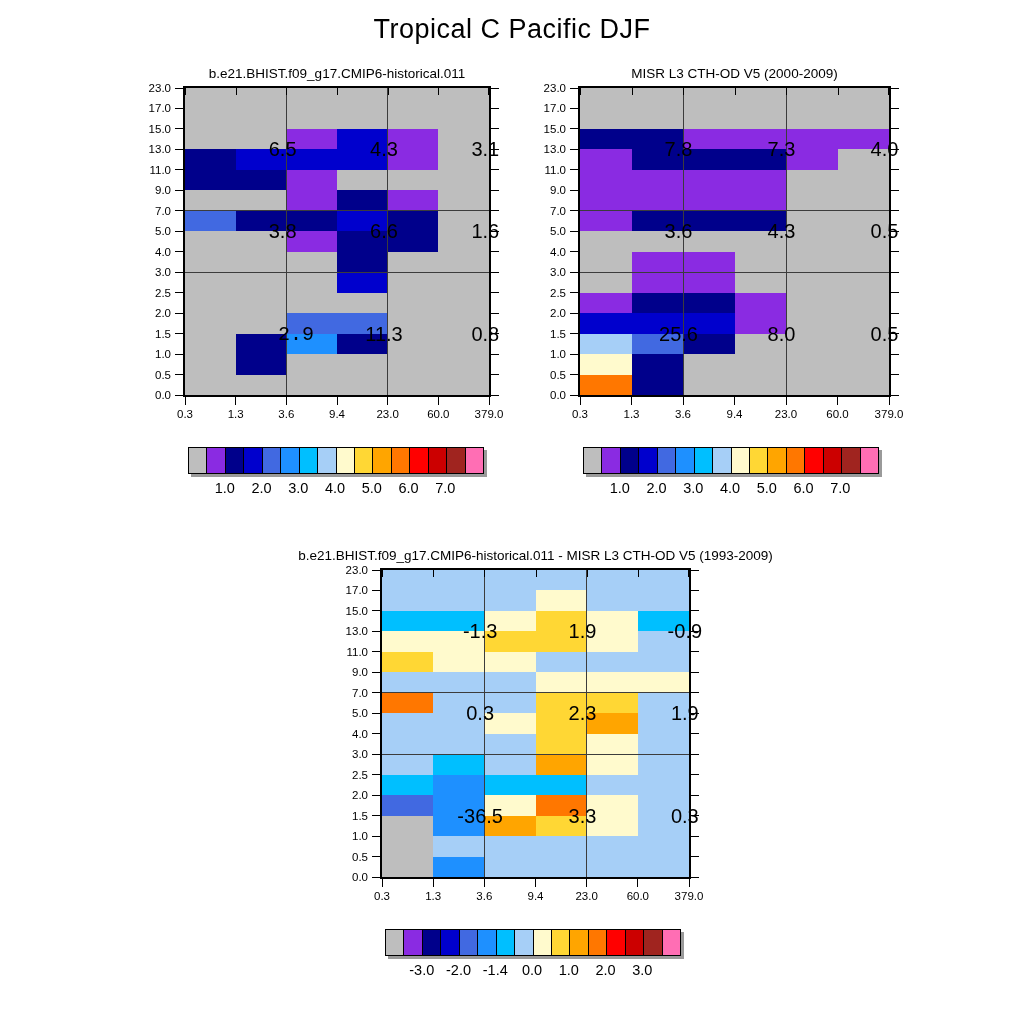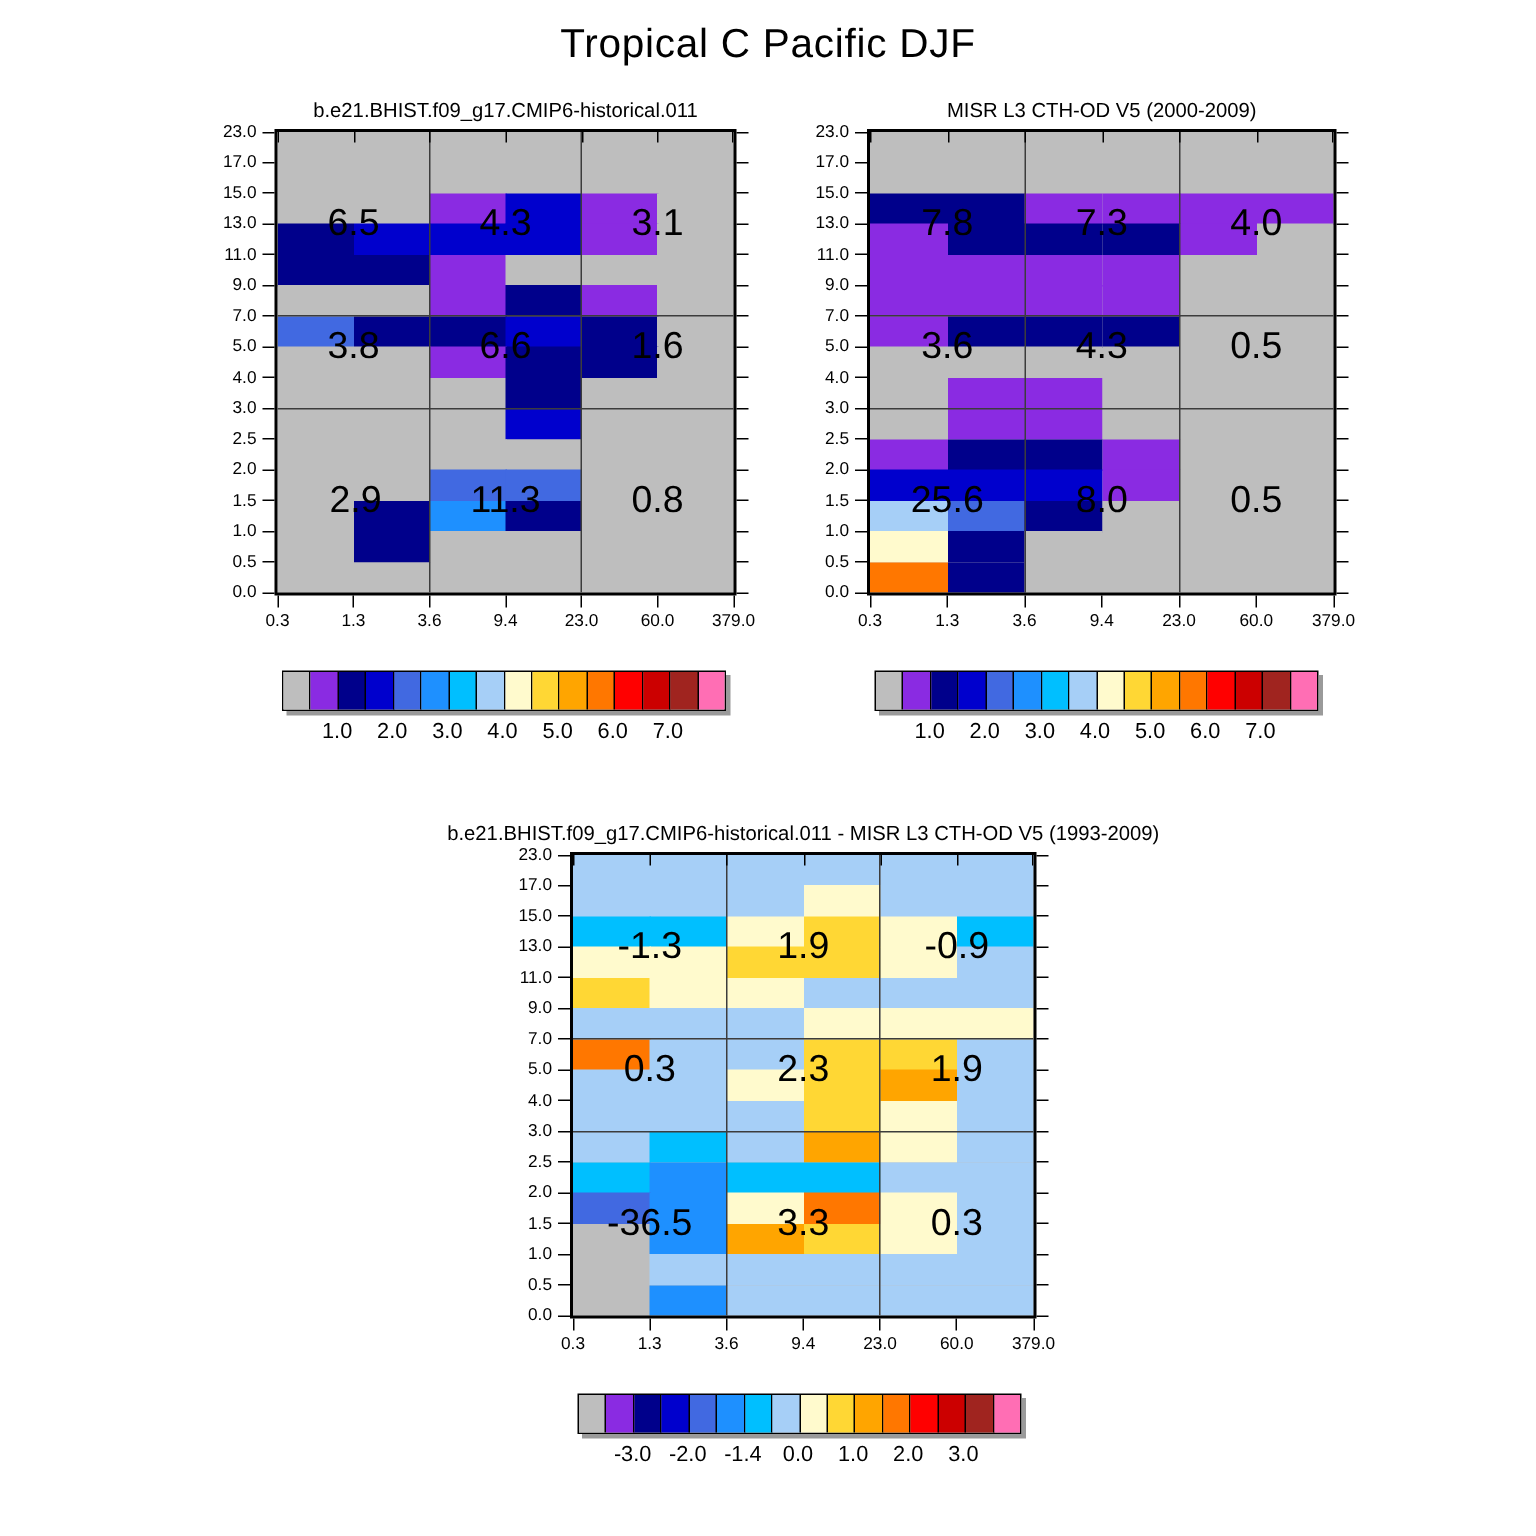--- a/index.html
+++ b/index.html
@@ -16,21 +16,21 @@
     position:absolute;transform:translateX(-50%);white-space:nowrap;
     font-size:13.5px;
   }
   .plot{position:absolute;background:#BEBEBE;overflow:hidden;}
   .cell{position:absolute;}
   .gridline{position:absolute;background:#3c3c3c;}
   .plot-border{position:absolute;border:2px solid #000;pointer-events:none;}
   .tick{position:absolute;background:#000;}
   .ylab{position:absolute;text-align:right;font-size:11.5px;line-height:12px;}
   .xlab{position:absolute;transform:translateX(-50%);font-size:11.5px;white-space:nowrap;}
-  .secval{position:absolute;transform:translate(-50%,-50%);font-size:25px;}
+  .secval{position:absolute;transform:translate(-50%,-50%);font-size:20px;margin-left:47px;}
   .cbar{position:absolute;display:flex;border:1px solid #000;box-shadow:3px 3px 0 #9a9a9a;}
   .cbseg{flex:1 1 0;height:100%;border-right:1px solid #000;}
   .cbseg:last-child{border-right:none;}
   .cblab{position:absolute;transform:translateX(-50%);font-size:14.5px;}
 </style>
 </head>
 <body>
 
 <div class="page-title">Tropical C Pacific DJF</div>
 
@@ -201,21 +201,21 @@
     <div class="tick" style="position: absolute; left: 437.833px; top: 397px; width: 1px; height: 8px;"></div>
     <div class="xlab" style="left: 438.333px; top: 408px;">60.0</div>
     <div class="tick" style="position: absolute; left: 488.5px; top: 397px; width: 1px; height: 8px;"></div>
     <div class="xlab" style="left: 489px; top: 408px;">379.0</div>
     <div class="secval" style="left: 235.667px; top: 149.4px;">6.5</div>
     <div class="secval" style="left: 337px; top: 149.4px;">4.3</div>
     <div class="secval" style="left: 438.333px; top: 149.4px;">3.1</div>
     <div class="secval" style="left: 235.667px; top: 231.267px;">3.8</div>
     <div class="secval" style="left: 337px; top: 231.267px;">6.6</div>
     <div class="secval" style="left: 438.333px; top: 231.267px;">1.6</div>
-    <div class="secval" style="left: 237px; top: 333.6px;">2.9</div>
+    <div class="secval" style="left: 249px; top: 333.6px; font-family: Liberation Mono, monospace;">2.9</div>
     <div class="secval" style="left: 337px; top: 333.6px;">11.3</div>
     <div class="secval" style="left: 438.333px; top: 333.6px;">0.8</div>
     <div class="cbar" style="left: 188px; top: 447px; width: 294px; height: 25px;">
       <div class="cbseg" style="background: rgb(190, 190, 190);"></div>
       <div class="cbseg" style="background: rgb(138, 43, 226);"></div>
       <div class="cbseg" style="background: rgb(0, 0, 139);"></div>
       <div class="cbseg" style="background: rgb(0, 0, 205);"></div>
       <div class="cbseg" style="background: rgb(65, 105, 225);"></div>
       <div class="cbseg" style="background: rgb(30, 144, 255);"></div>
       <div class="cbseg" style="background: rgb(0, 191, 255);"></div>

